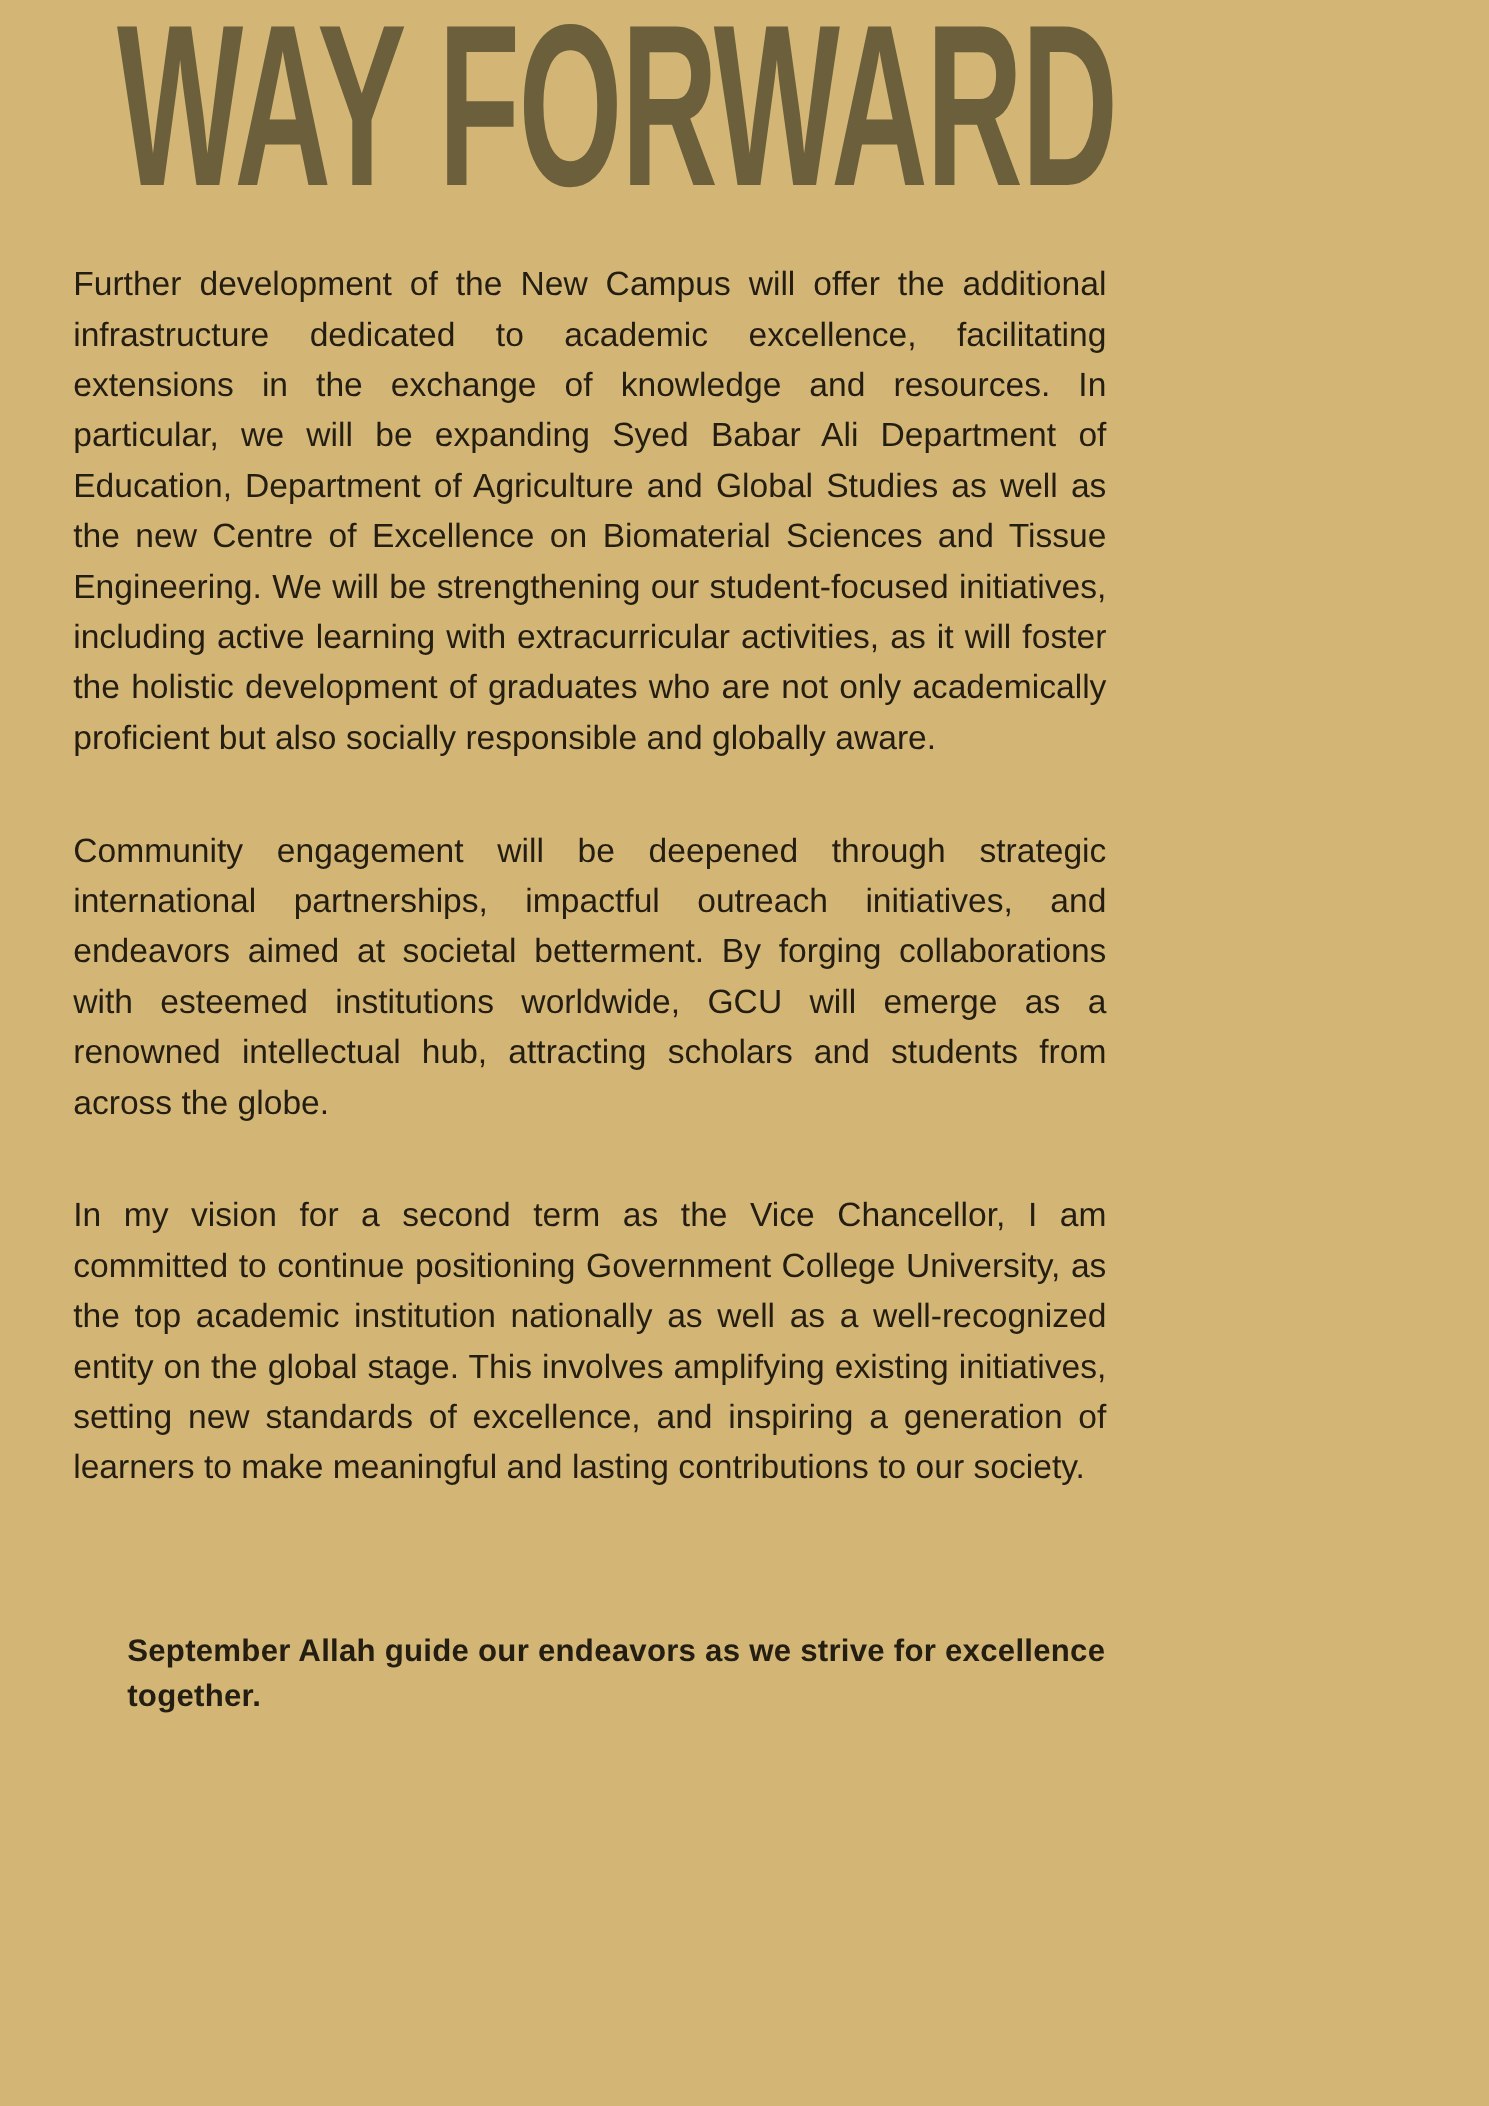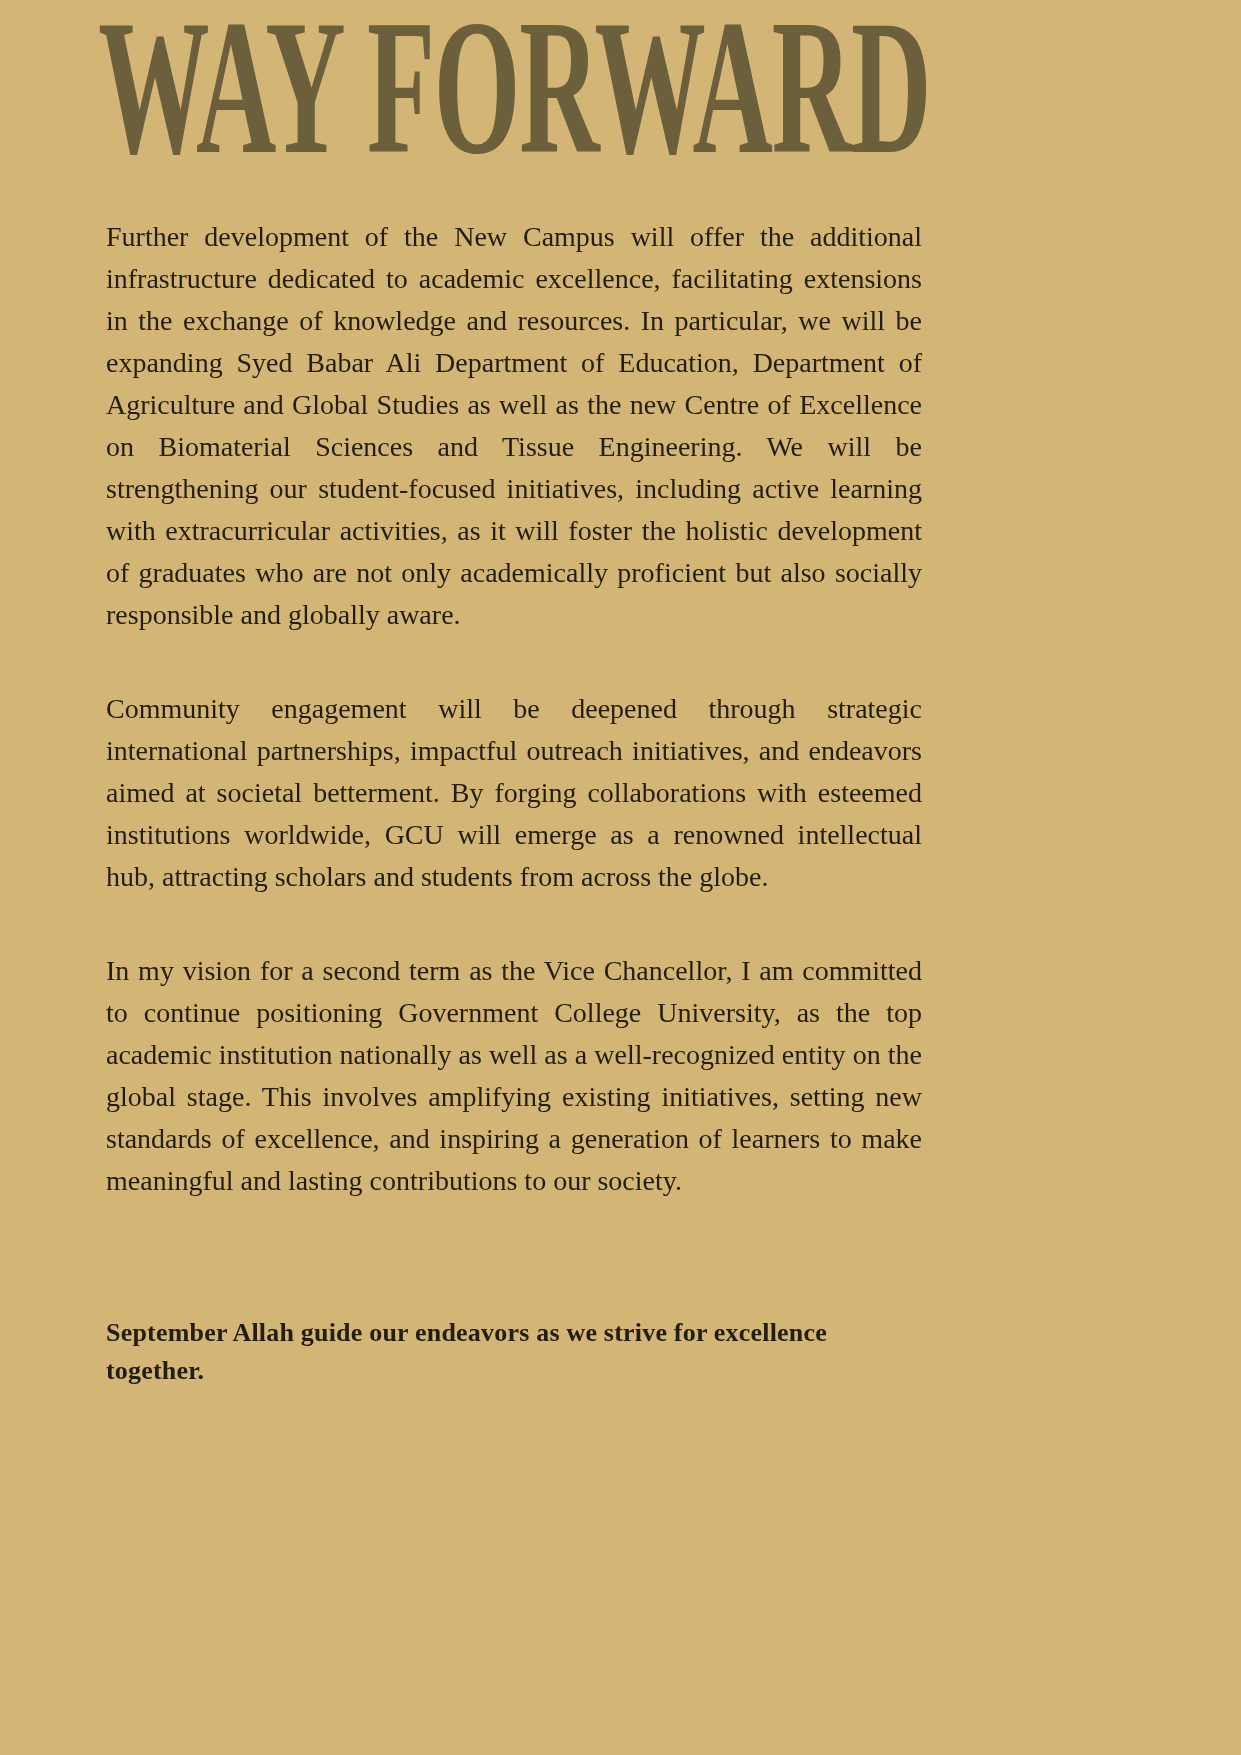--- a/index.html
+++ b/index.html
@@ -8,42 +8,42 @@
     --text: #241d12;
   }
   * { margin: 0; padding: 0; box-sizing: border-box; }
   html, body { background: var(--bg); }
   .page {
     position: relative;
     width: 1028px;
     height: 1755px;
     background: var(--bg);
     overflow: hidden;
-    font-family: Liberation Serif, serif;
+    font-family: Liberation Sans, sans-serif;
   }
   .title-wrap {
     height: 200px;
     margin-top: -12px;
     display: flex;
     align-items: center;
     justify-content: center;
     overflow: visible;
   }
   .title-text {
     font-weight: bold;
     font-size: 192px;
     line-height: 1;
     color: var(--title);
     white-space: nowrap;
     letter-spacing: -2px;
     transform: scaleX(0.58);
     transform-origin: center;
   }
   .content {
-    margin: 28px 106px 0 106px;
+    margin: 28px 106px 0 61px;
     color: var(--text);
   }
   .content p {
     font-size: 28px;
     line-height: 42px;
     text-align: justify;
     margin-bottom: 52px;
     letter-spacing: 0;
   }
   .closing {

